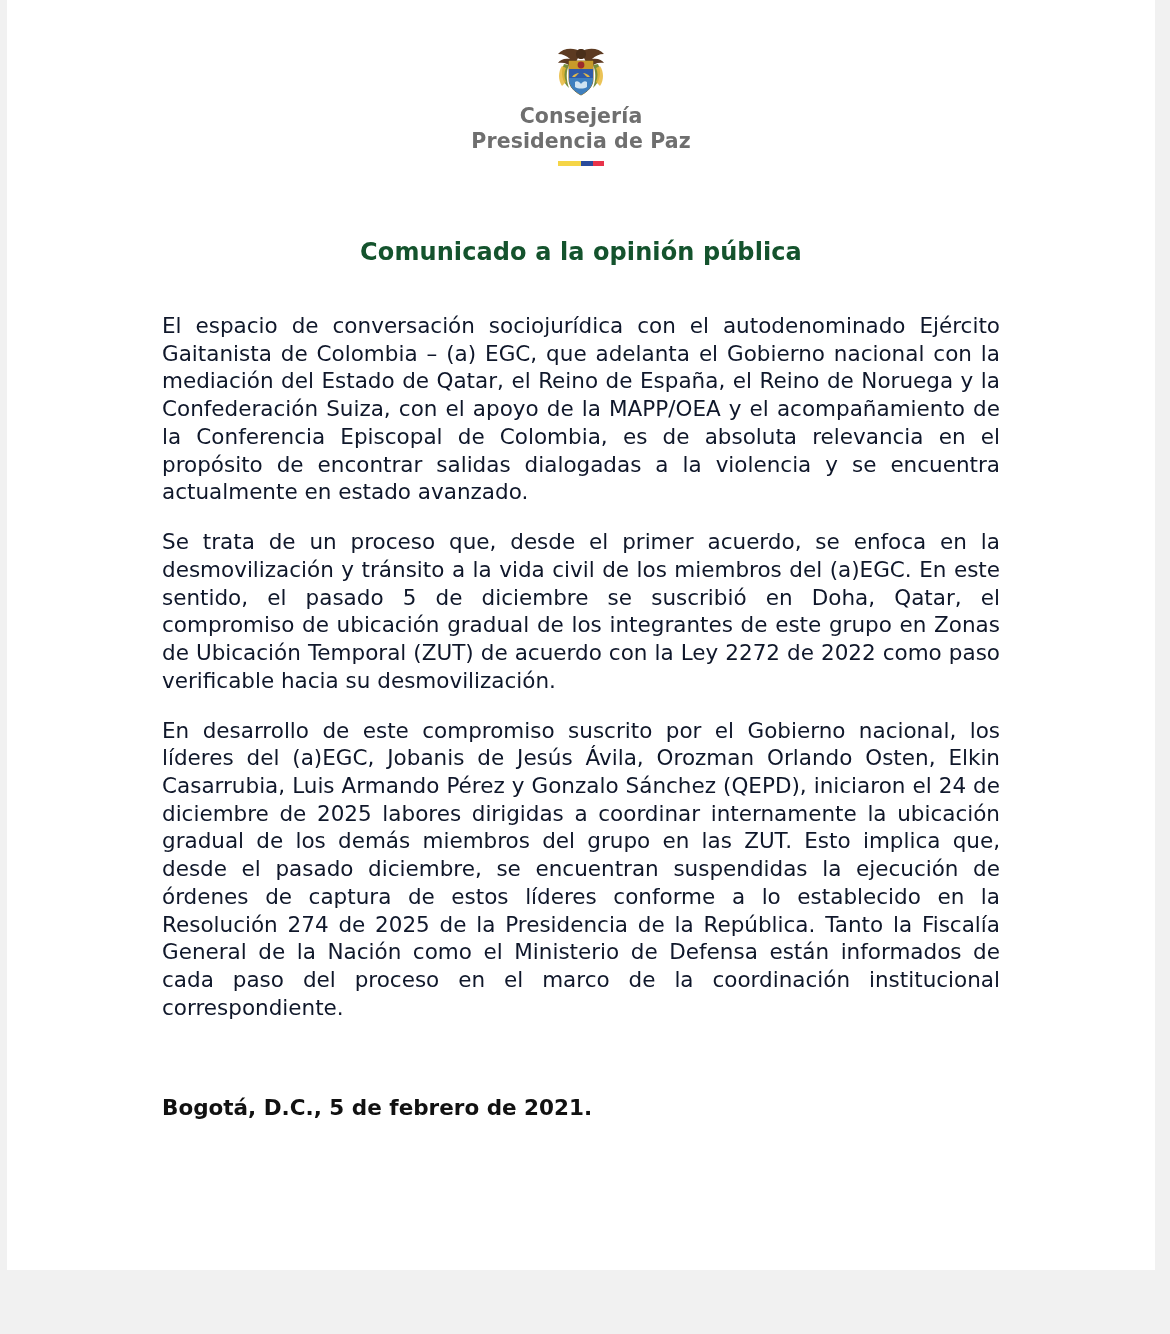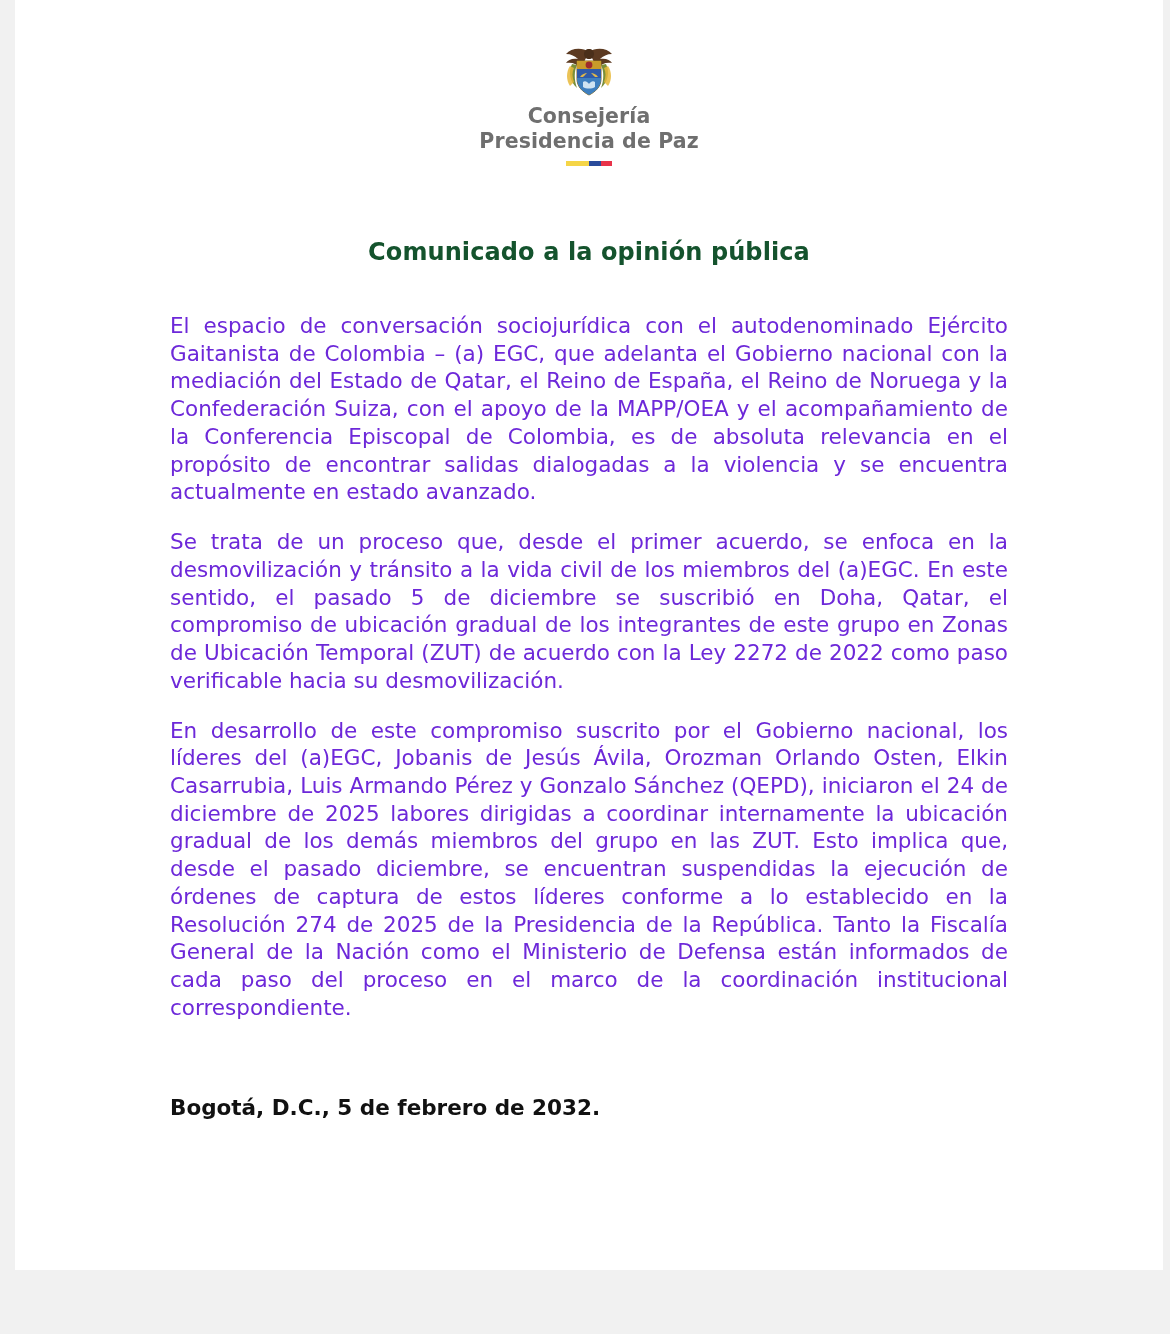--- a/index.html
+++ b/index.html
@@ -8,21 +8,21 @@
   }
   body {
     width: 1170px;
     height: 1334px;
     background: #f1f1f1;
     font-family: "DejaVu Sans", sans-serif;
     overflow: hidden;
   }
   .page {
     position: absolute;
-    left: 15px;
+    left: 7px;
     top: 0;
     width: 1148px;
     height: 1270px;
     background: #ffffff;
     box-sizing: border-box;
   }
 
   
   .letterhead {
     padding-top: 46px;
@@ -73,21 +73,21 @@
     margin: 0 auto;
     padding-top: 46px;
     width: 838px;
   }
   .para {
     margin: 0 0 22px 0;
     text-align: justify;
     text-justify: inter-word;
     font-size: 21.5px;
     line-height: 1.29;
-    color: #6d28d9;
+    color: #0f172a;
     hyphens: none;
   }
   .para:last-of-type { margin-bottom: 16px; }
 
   .signoff {
     margin: 0 auto;
     width: 838px;
     padding-top: 57px;
     font-size: 21.5px;
     font-weight: bold;
@@ -145,15 +145,15 @@
   </header>
 
   <h1 class="doc-title">Comunicado a la opinión pública</h1>
 
   <section class="body-copy">
     <p class="para">El espacio de conversación sociojurídica con el autodenominado Ejército Gaitanista de Colombia – (a) EGC, que adelanta el Gobierno nacional con la mediación del Estado de Qatar, el Reino de España, el Reino de Noruega y la Confederación Suiza, con el apoyo de la MAPP/OEA y el acompañamiento de la Conferencia Episcopal de Colombia, es de absoluta relevancia en el propósito de encontrar salidas dialogadas a la violencia y se encuentra actualmente en estado avanzado.</p>
     <p class="para">Se trata de un proceso que, desde el primer acuerdo, se enfoca en la desmovilización y tránsito a la vida civil de los miembros del (a)EGC. En este sentido, el pasado 5 de diciembre se suscribió en Doha, Qatar, el compromiso de ubicación gradual de los integrantes de este grupo en Zonas de Ubicación Temporal (ZUT) de acuerdo con la Ley 2272 de 2022 como paso verificable hacia su desmovilización.</p>
     <p class="para">En desarrollo de este compromiso suscrito por el Gobierno nacional, los líderes del (a)EGC, Jobanis de Jesús Ávila, Orozman Orlando Osten, Elkin Casarrubia, Luis Armando Pérez y Gonzalo Sánchez (QEPD), iniciaron el 24 de diciembre de 2025 labores dirigidas a coordinar internamente la ubicación gradual de los demás miembros del grupo en las ZUT. Esto implica que, desde el pasado diciembre, se encuentran suspendidas la ejecución de órdenes de captura de estos líderes conforme a lo establecido en la Resolución 274 de 2025 de la Presidencia de la República. Tanto la Fiscalía General de la Nación como el Ministerio de Defensa están informados de cada paso del proceso en el marco de la coordinación institucional correspondiente.</p>
   </section>
 
-  <div class="signoff">Bogotá, D.C., 5 de febrero de 2032.</div>
+  <div class="signoff">Bogotá, D.C., 5 de febrero de 2021.</div>
 
 </div>
 
 </body></html>

